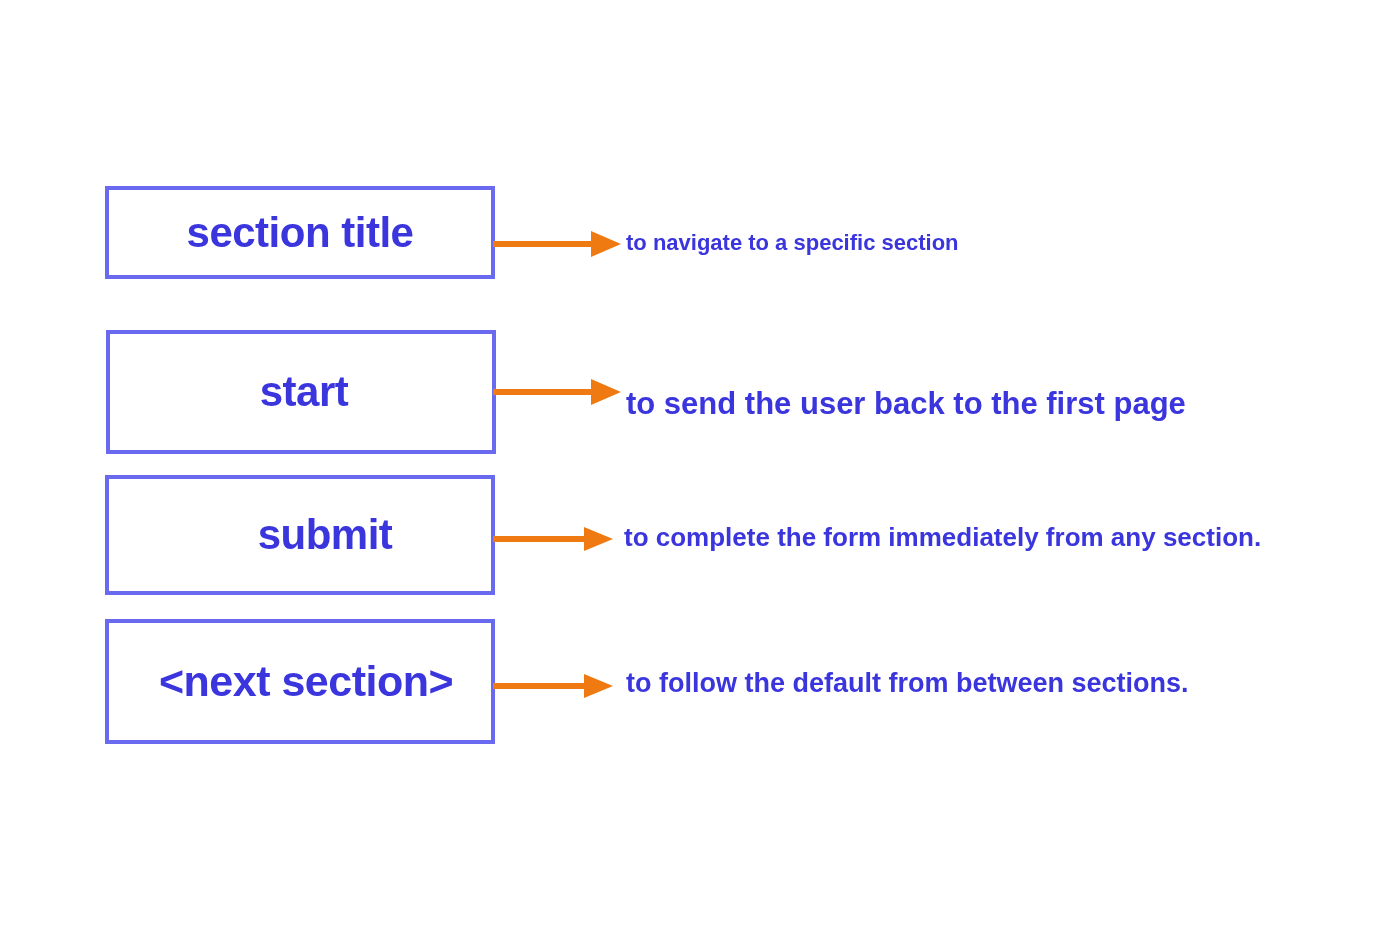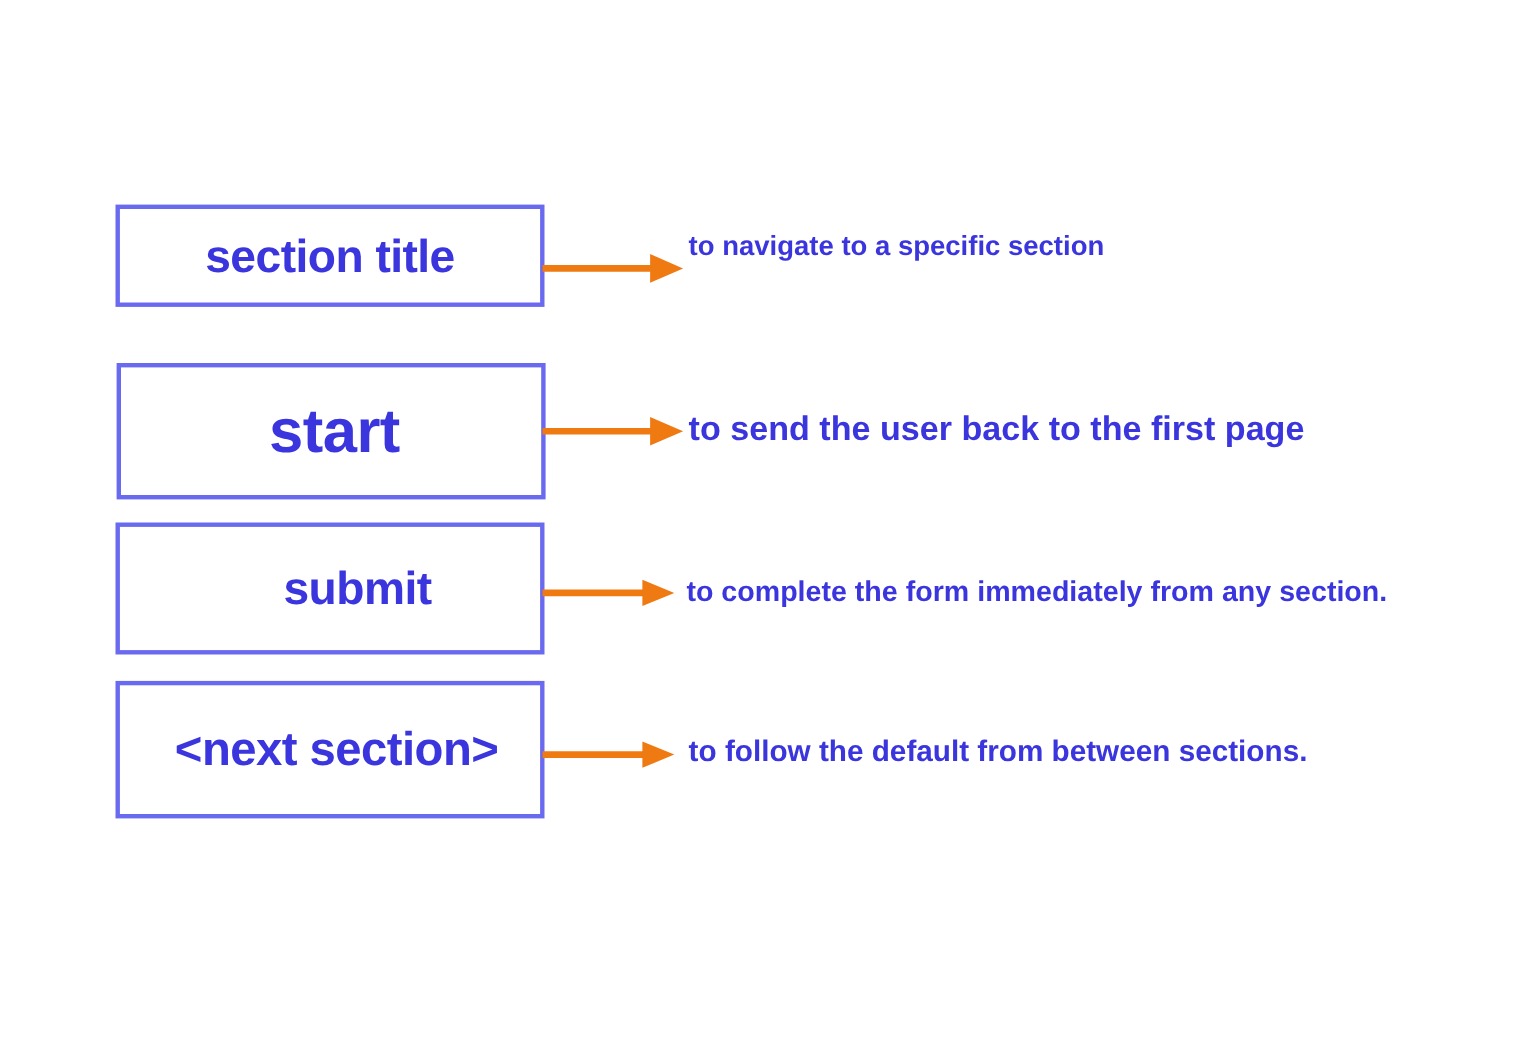--- a/index.html
+++ b/index.html
@@ -58,27 +58,27 @@
     color: #3a35dd;
     font-weight: bold;
     white-space: nowrap;
     line-height: 1;
   }
 
   
   #box-1       { left: 105px; top: 186px;  width: 390px; height: 93px; }
   #box-1-label { font-size: 42px; }
   #arrow-1     { left: 493px; top: 229px; width: 130px; }
-  #desc-1      { left: 626px; top: 212px; font-size: 25px; }
+  #desc-1      { left: 626px; top: 232px; font-size: 22px; }
 
   
   #box-2       { left: 106px; top: 330px;  width: 390px; height: 124px; }
-  #box-2-label { font-size: 56px; transform: translateX(3px); }
+  #box-2-label { font-size: 42px; transform: translateX(3px); }
   #arrow-2     { left: 493px; top: 377px; width: 130px; }
-  #desc-2      { left: 626px; top: 374px; font-size: 31px; }
+  #desc-2      { left: 626px; top: 388px; font-size: 31px; }
 
   
   #box-3       { left: 105px; top: 475px;  width: 390px; height: 120px; padding-left: 44px; }
   #box-3-label { font-size: 42px; transform: translateX(3px); }
   #arrow-3     { left: 493px; top: 524px; width: 122px; }
   #desc-3      { left: 624px; top: 524px; font-size: 26px; }
 
   
   #box-4       { left: 105px; top: 619px;  width: 390px; height: 125px; }
   #box-4-label { font-size: 43px; margin-left: 12px; }

